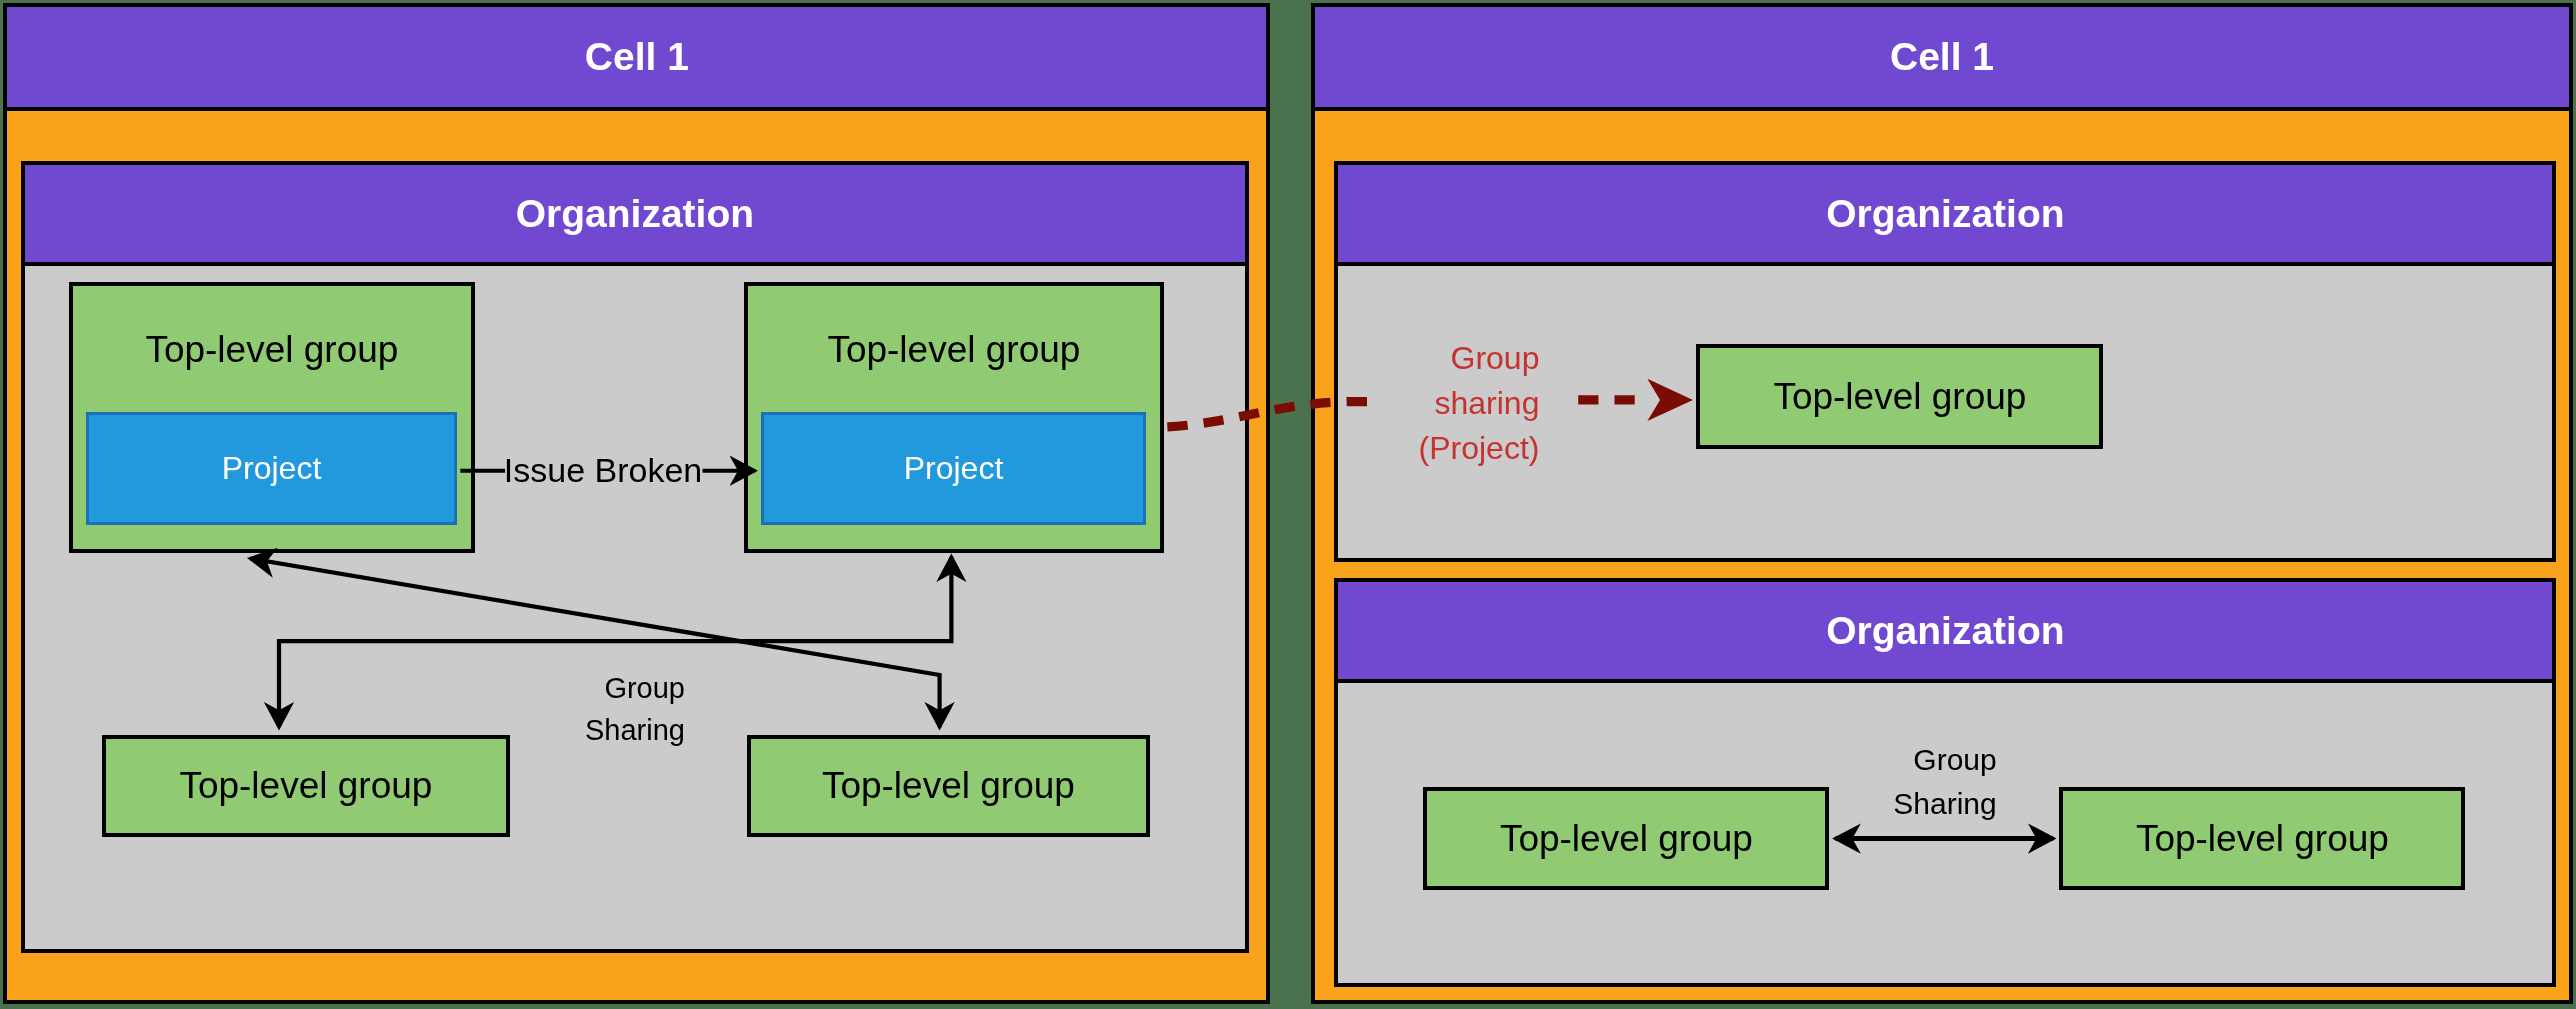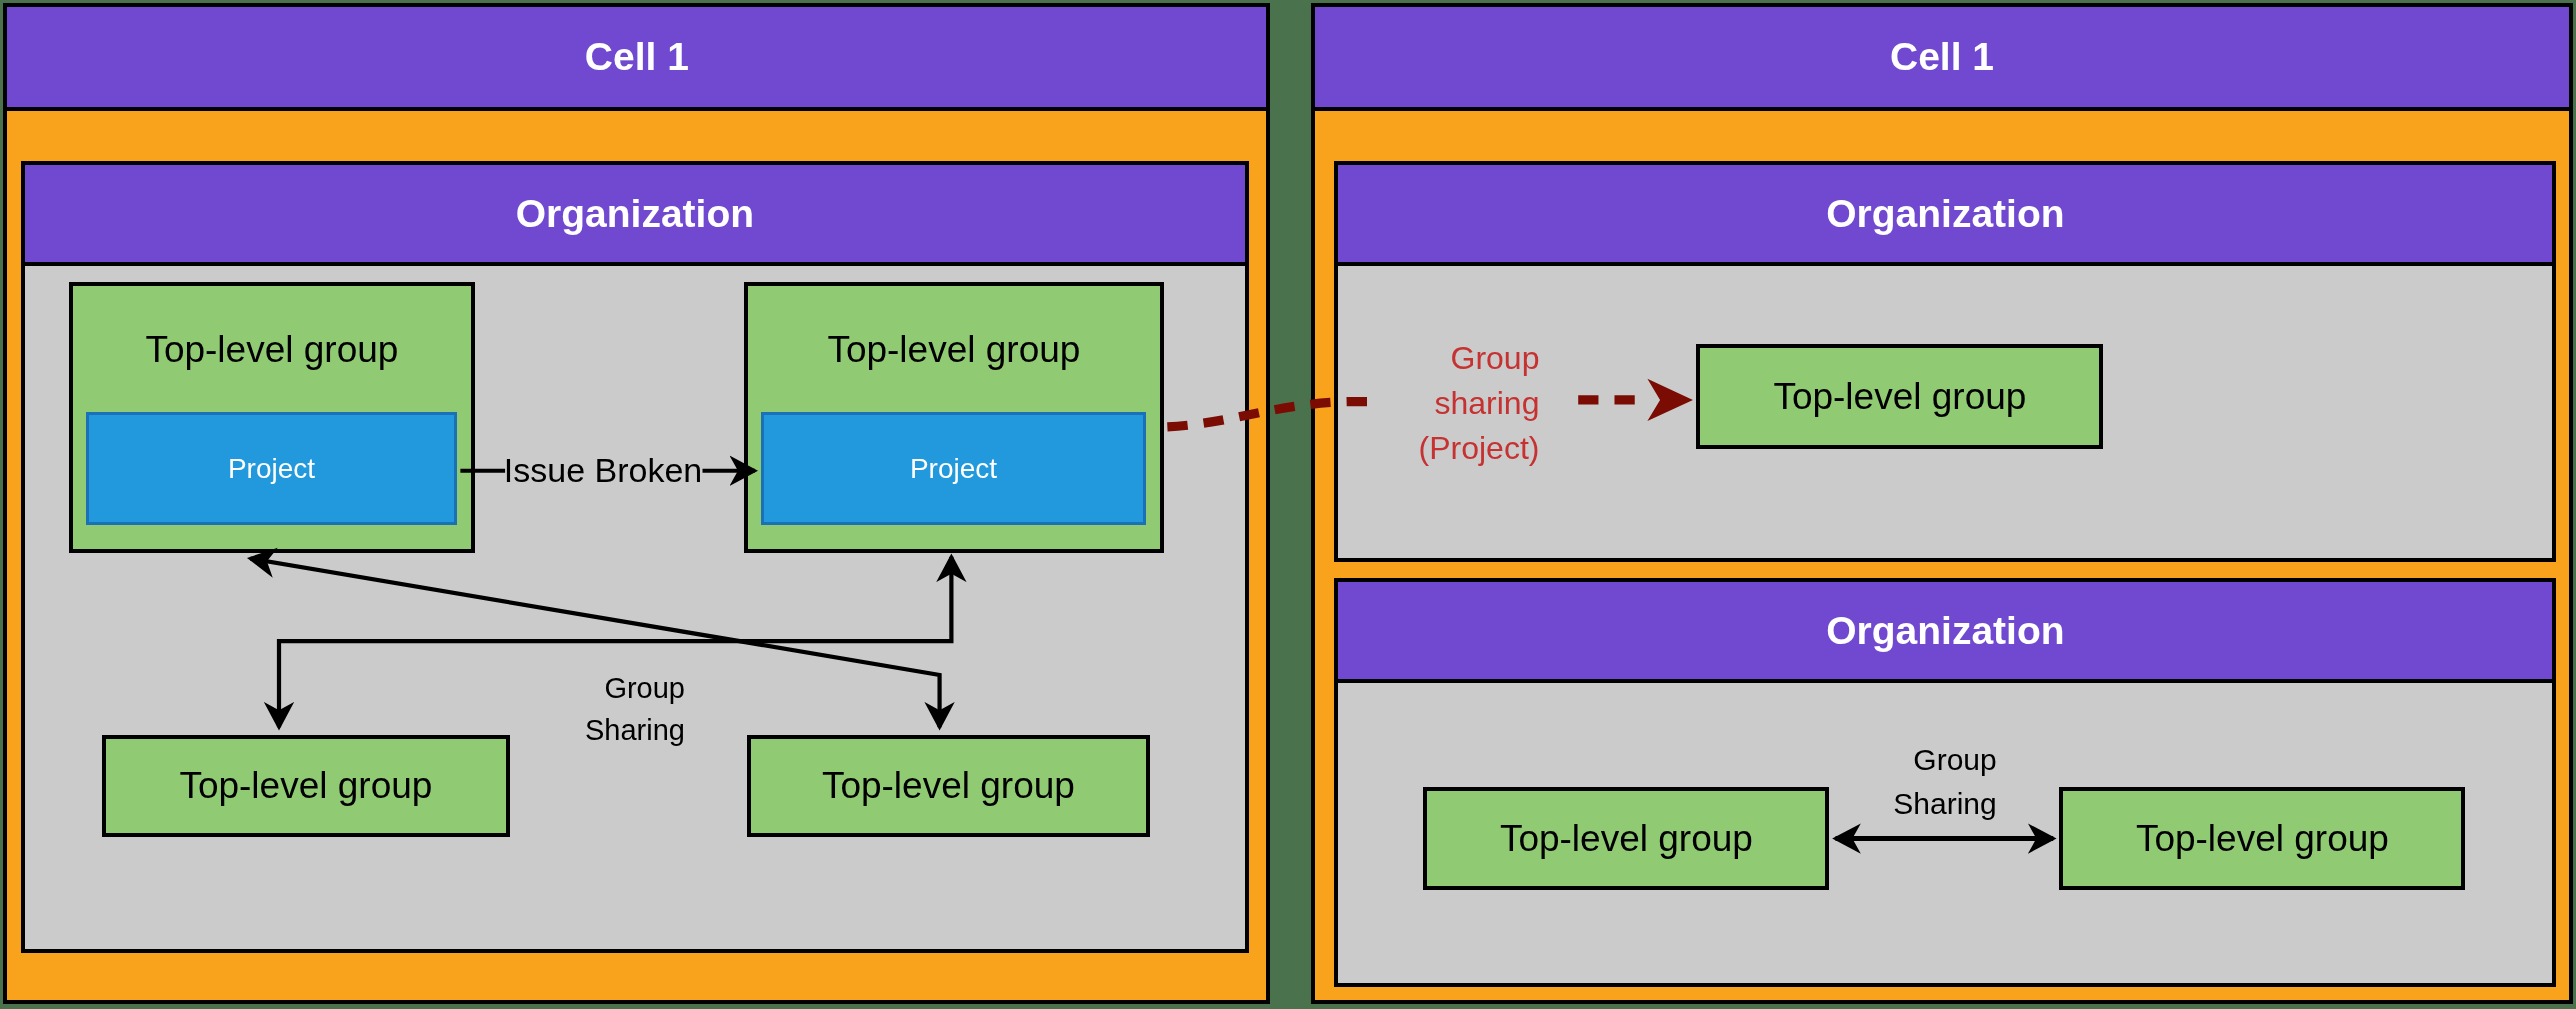--- a/index.html
+++ b/index.html
@@ -28,21 +28,21 @@
     color:#000;font-size:37px;}
   .group-box.centered{display:flex;align-items:center;justify-content:center;}
 
   
   #boxA{left:44px;top:16px;width:406px;height:271px;}
   #boxB{left:719px;top:16px;width:420px;height:271px;}
   .tlg-top-label{position:absolute;left:0;top:0;right:0;height:127px;
     display:flex;align-items:center;justify-content:center;}
   .project{position:absolute;left:13.5px;right:14.3px;top:126px;height:113px;
     background:#2299DC;border:3.4px solid #1A71B8;box-sizing:border-box;
-    display:flex;align-items:center;justify-content:center;color:#fff;font-size:28px;}
+    display:flex;align-items:center;justify-content:center;color:#fff;font-size:32px;}
 
   
   #boxC{left:77px;top:469px;width:408px;height:102px;}
   #boxD{left:722px;top:469px;width:403px;height:102px;}
 
   
   #boxE{left:358px;top:78px;width:407px;height:105px;}
   #boxF{left:85px;top:104px;width:406px;height:103px;}
   #boxG{left:721px;top:104px;width:406px;height:103px;}
 

